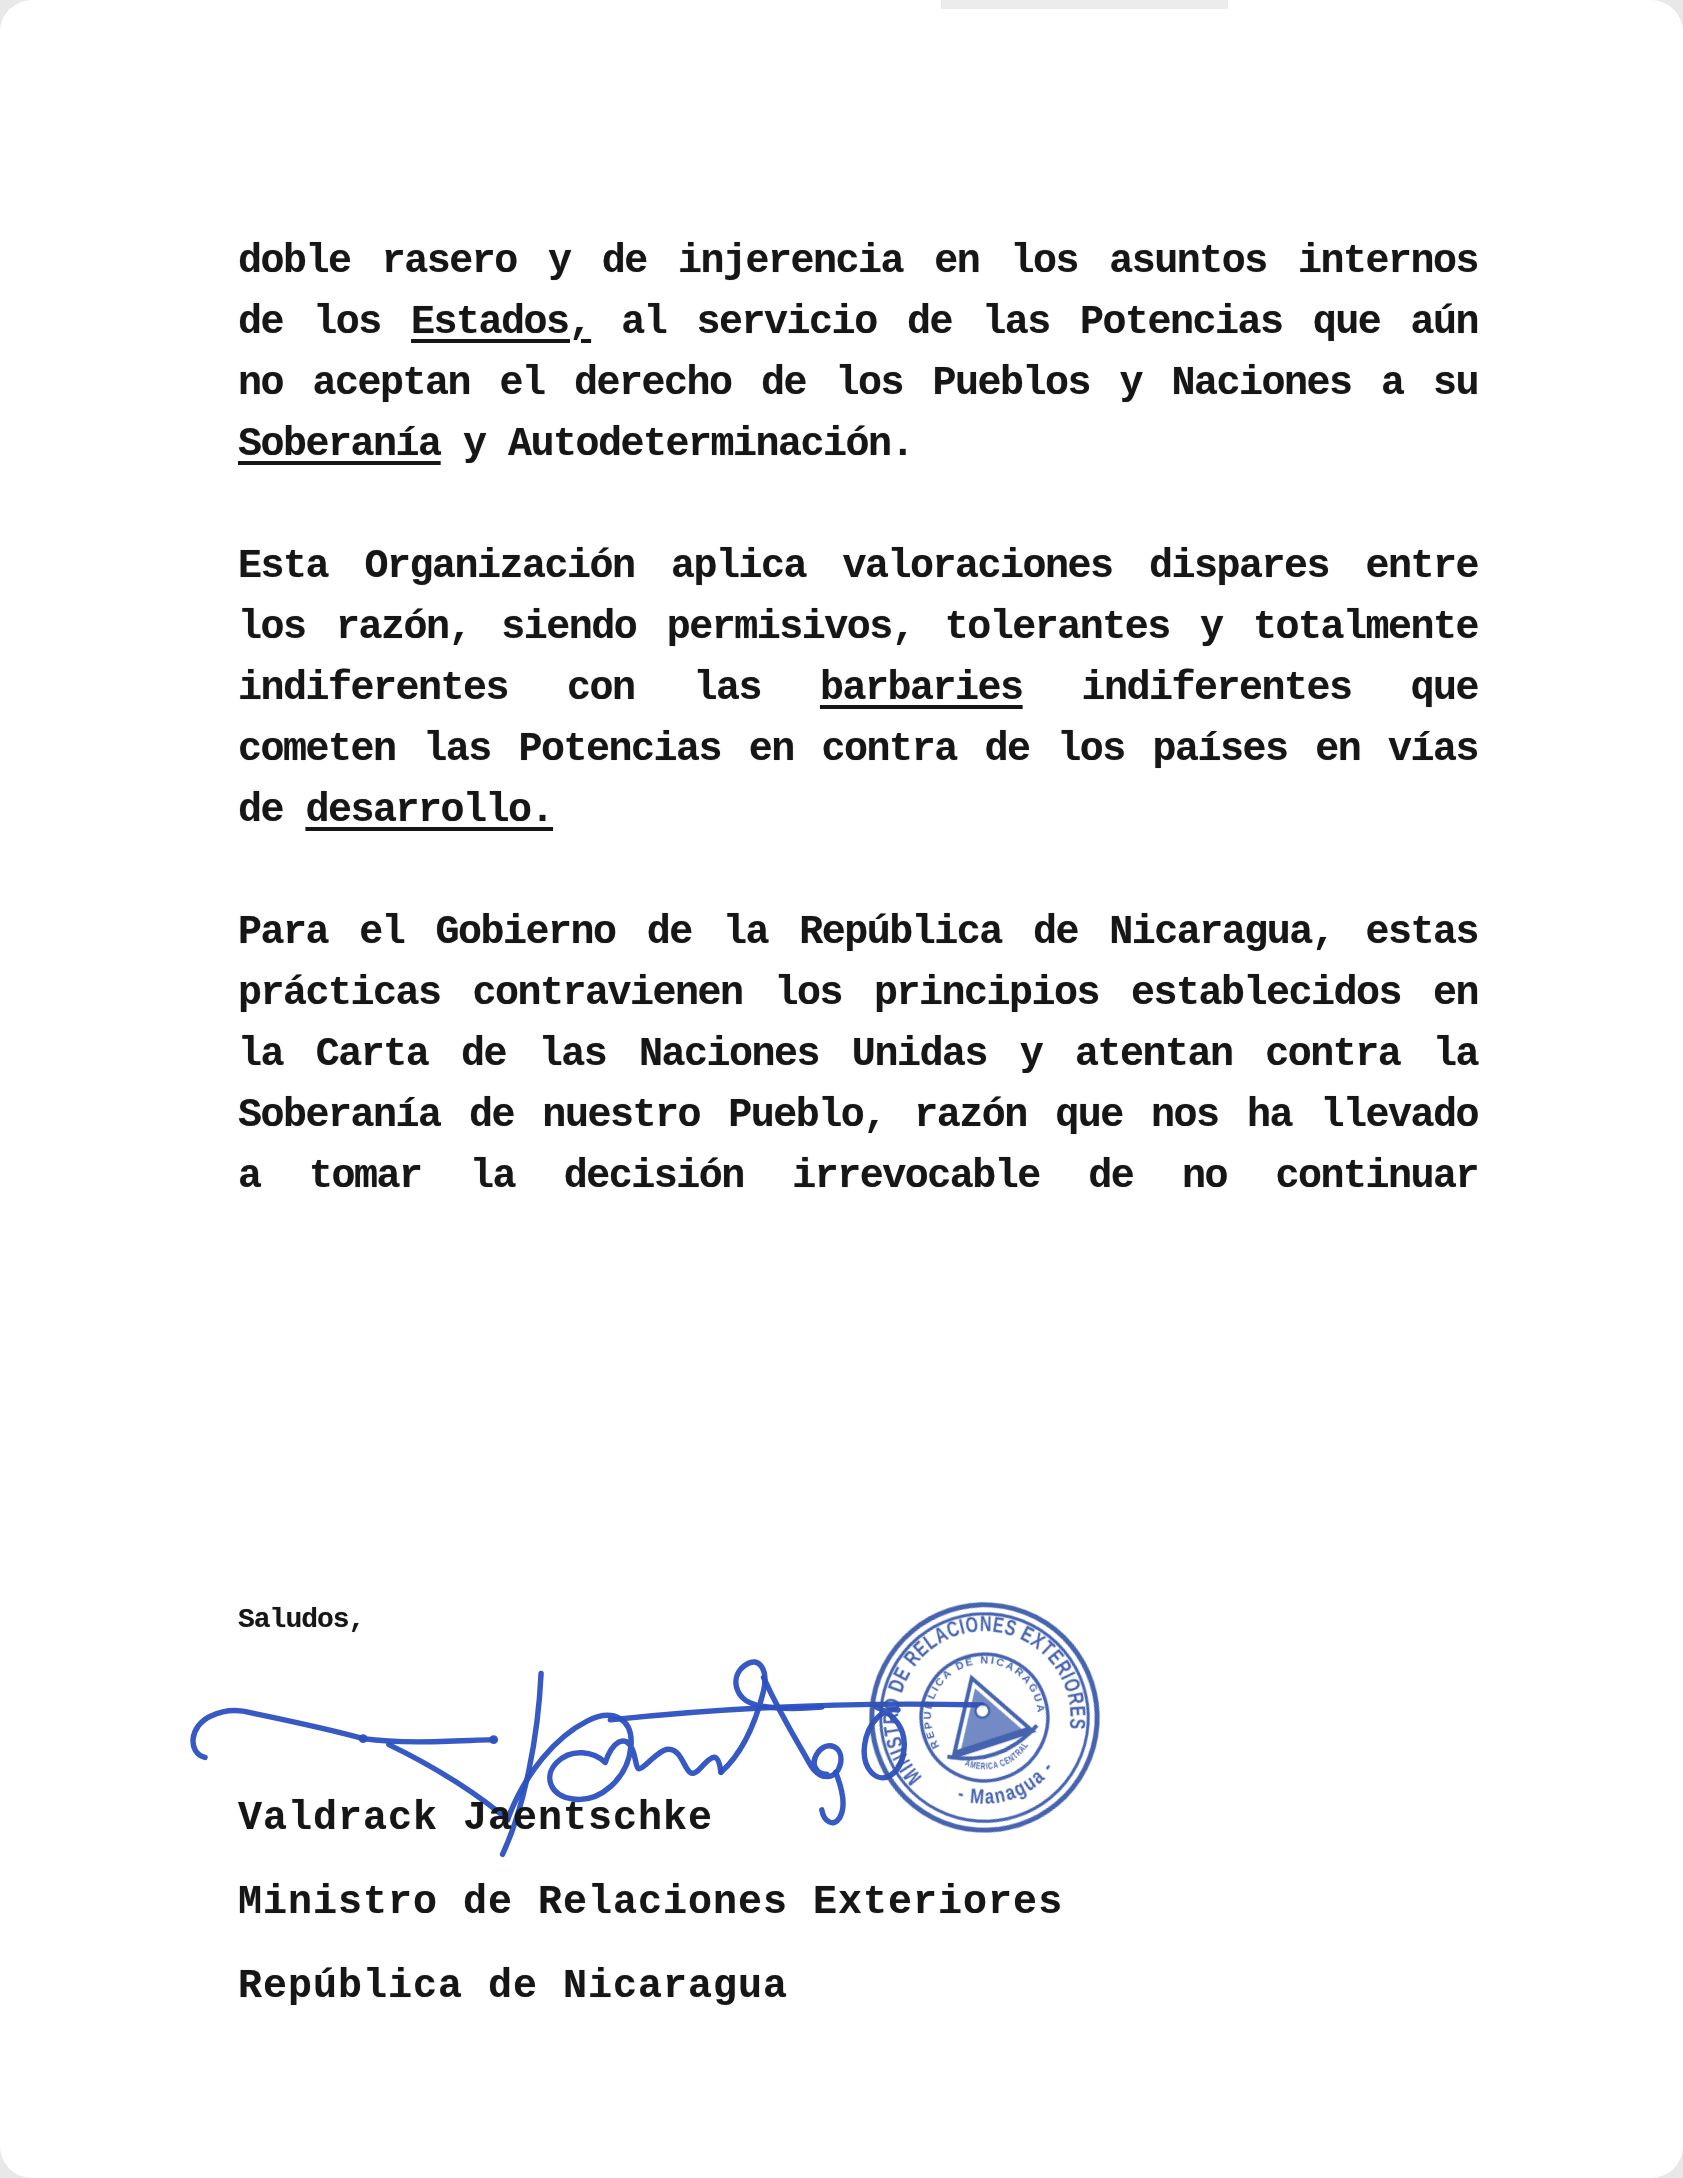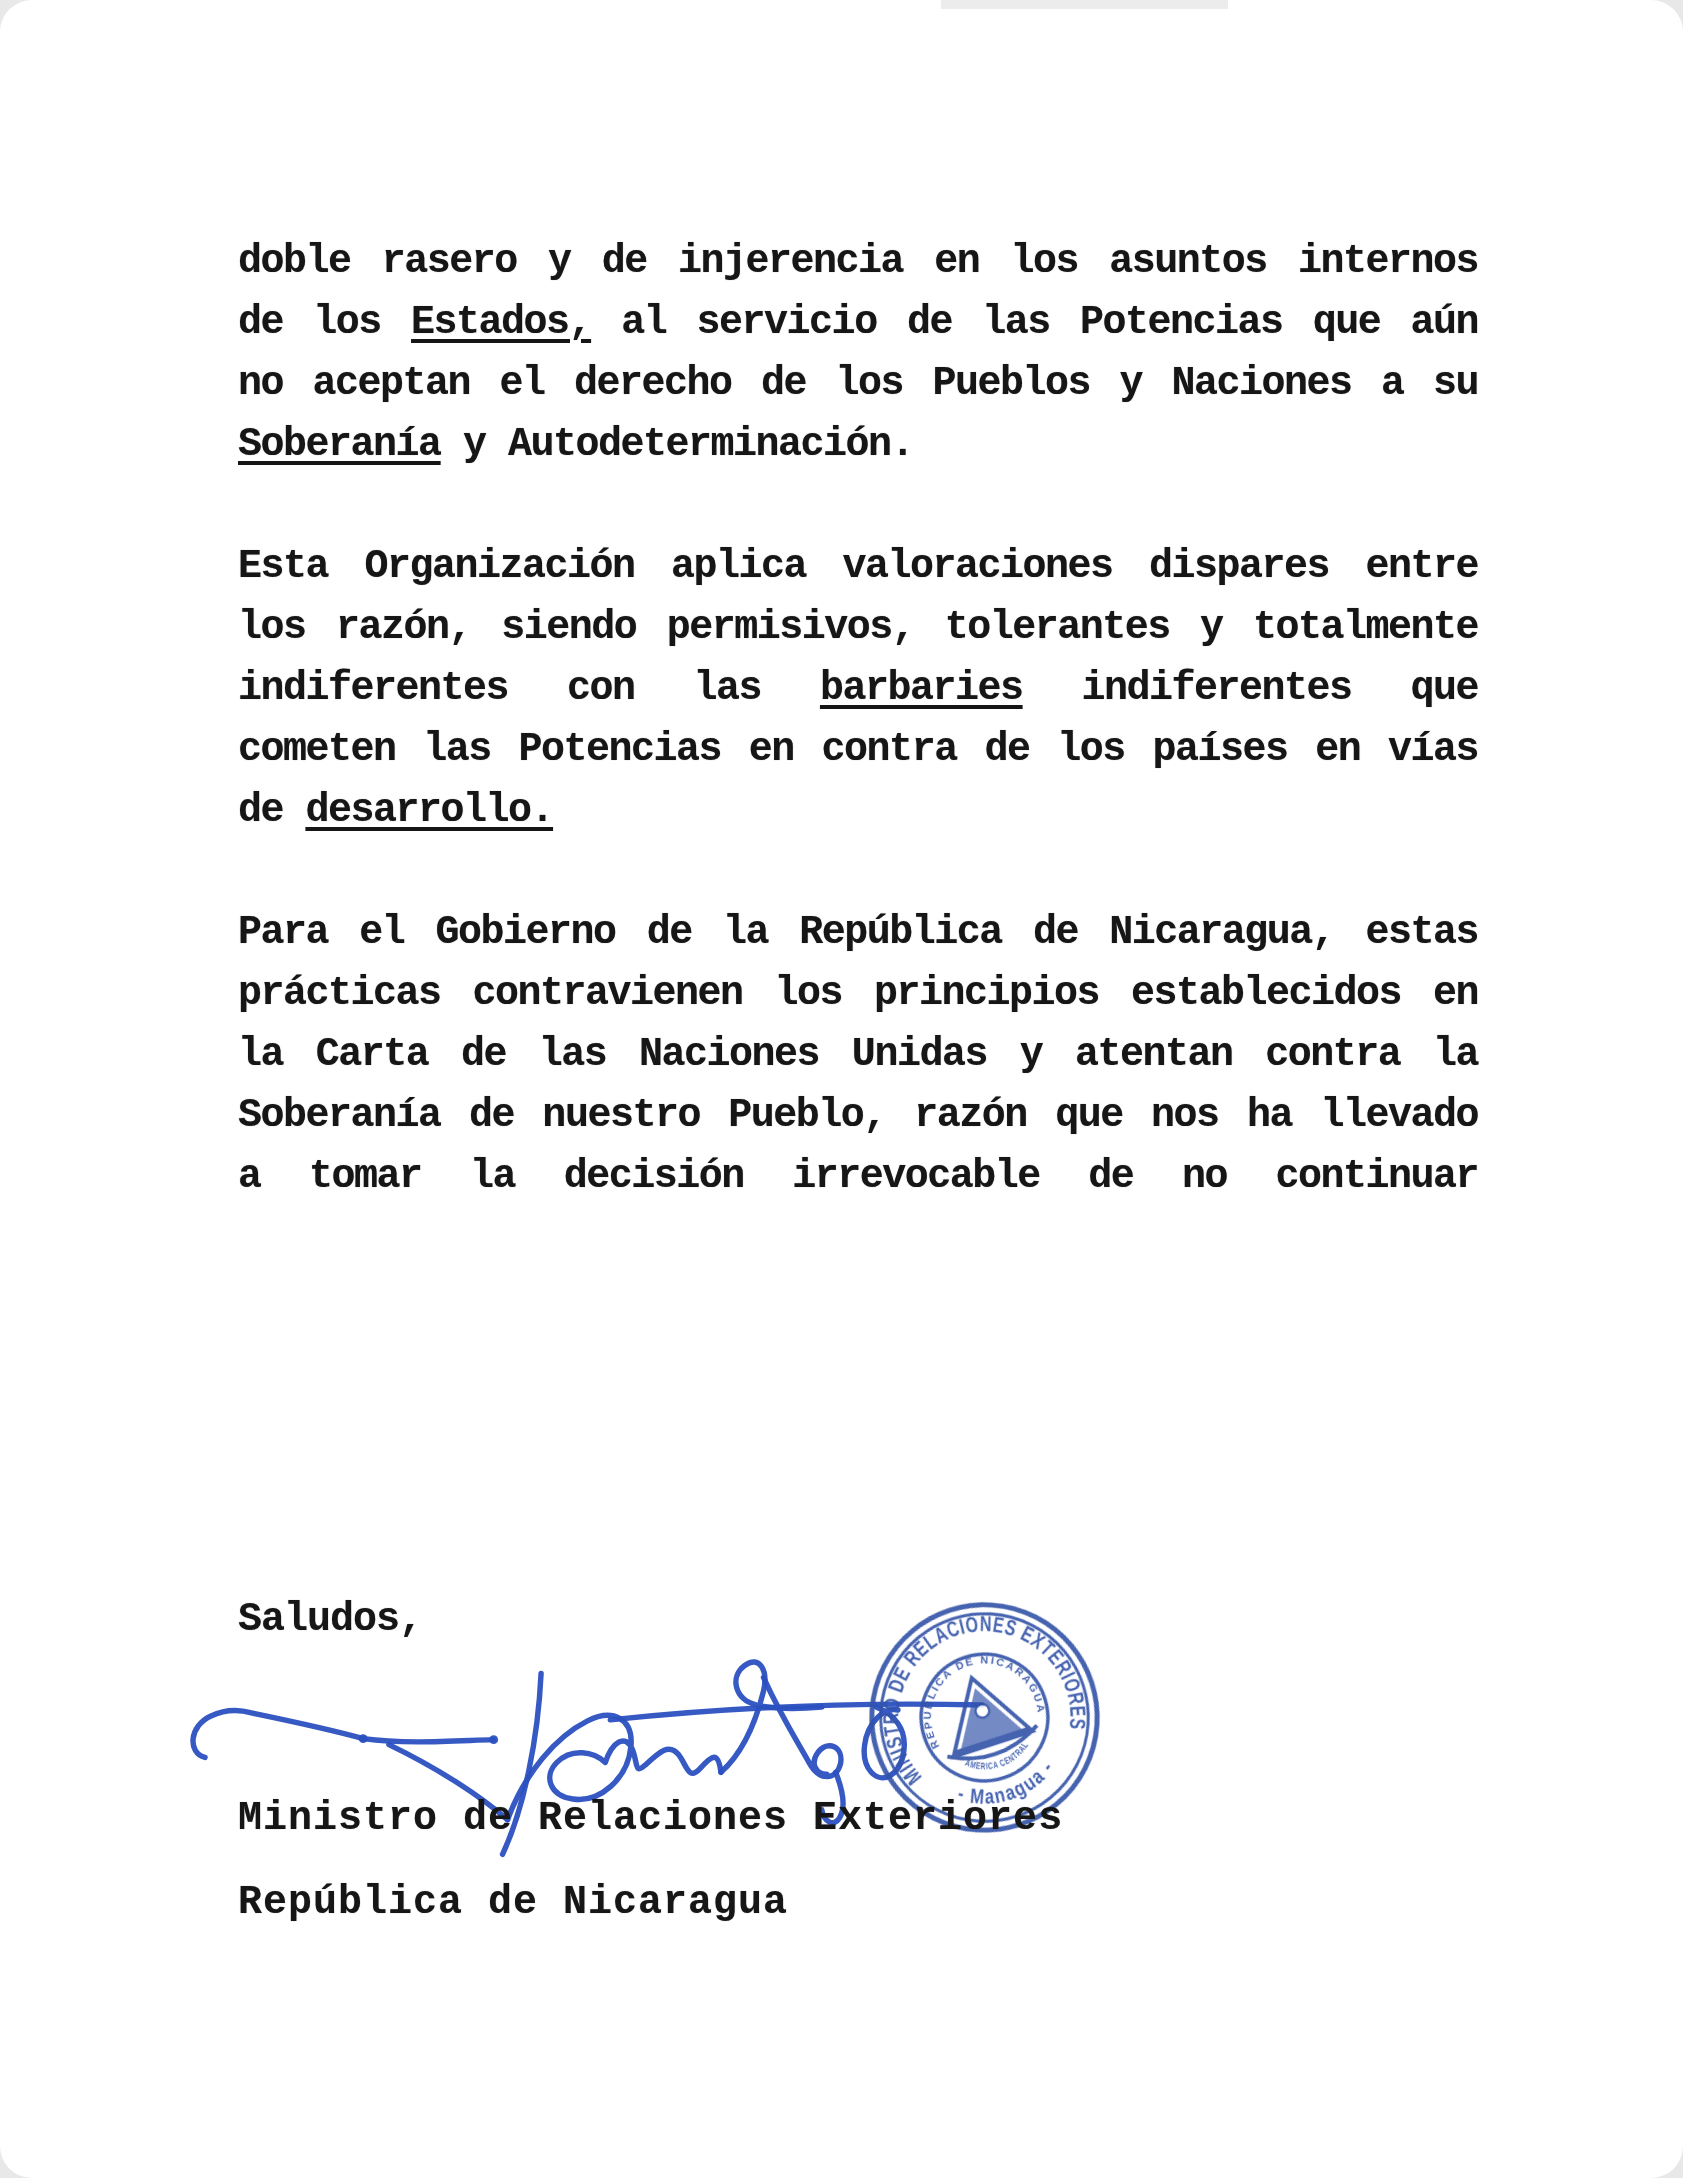--- a/index.html
+++ b/index.html
@@ -19,21 +19,21 @@
     font-size:40px; font-weight:700; letter-spacing:-1.5px; line-height:61px;
     text-shadow:0 0 1px rgba(20,20,20,.45);
   }
   .para { margin:0 0 61px 0; }
   .line { white-space:normal; }
   .line.just { text-align:justify; text-align-last:justify; }
   .u { text-decoration:underline; text-decoration-thickness:3.5px; text-underline-offset:6px; }
 
   .closing {
     position:absolute; left:238px; top:1589px;
-    font-size:40px; font-weight:700; letter-spacing:-1px; line-height:61px;
+    font-size:28px; font-weight:700; letter-spacing:-1px; line-height:61px;
     text-shadow:0 0 1px rgba(20,20,20,.45);
   }
   .signer {
     position:absolute; left:238px; top:1777px; width:990px;
     font-size:40px; font-weight:700; letter-spacing:1px; line-height:84px;
     text-shadow:0 0 1px rgba(20,20,20,.45);
   }
 
   
   .signature { position:absolute; left:139px; top:1624px; width:990px; height:257px;
@@ -117,18 +117,19 @@
       <polygon points="0,-42 42,28 -42,28" fill="none" stroke="#3353a8" stroke-width="4"></polygon>
       <polygon points="0,-31 33,24 -33,24" fill="#3353a8" opacity="0.75"></polygon>
       <line x1="-40" y1="26" x2="40" y2="26" stroke="#3353a8" stroke-width="7"></line>
       <circle cx="0" cy="-7" r="7" fill="#ffffff"></circle>
       <circle cx="0" cy="-7" r="7" fill="none" stroke="#3353a8" stroke-width="2.5"></circle>
       <path d="M -48,26 Q 0,52 48,24" fill="none" stroke="#3353a8" stroke-width="4"></path>
     </g>
   </svg>
 
   <div class="signer">
+    <div>Valdrack Jaentschke</div>
     <div>Ministro de Relaciones Exteriores</div>
     <div>República de Nicaragua</div>
   </div>
 
 </div>
 
 
 </body></html>

